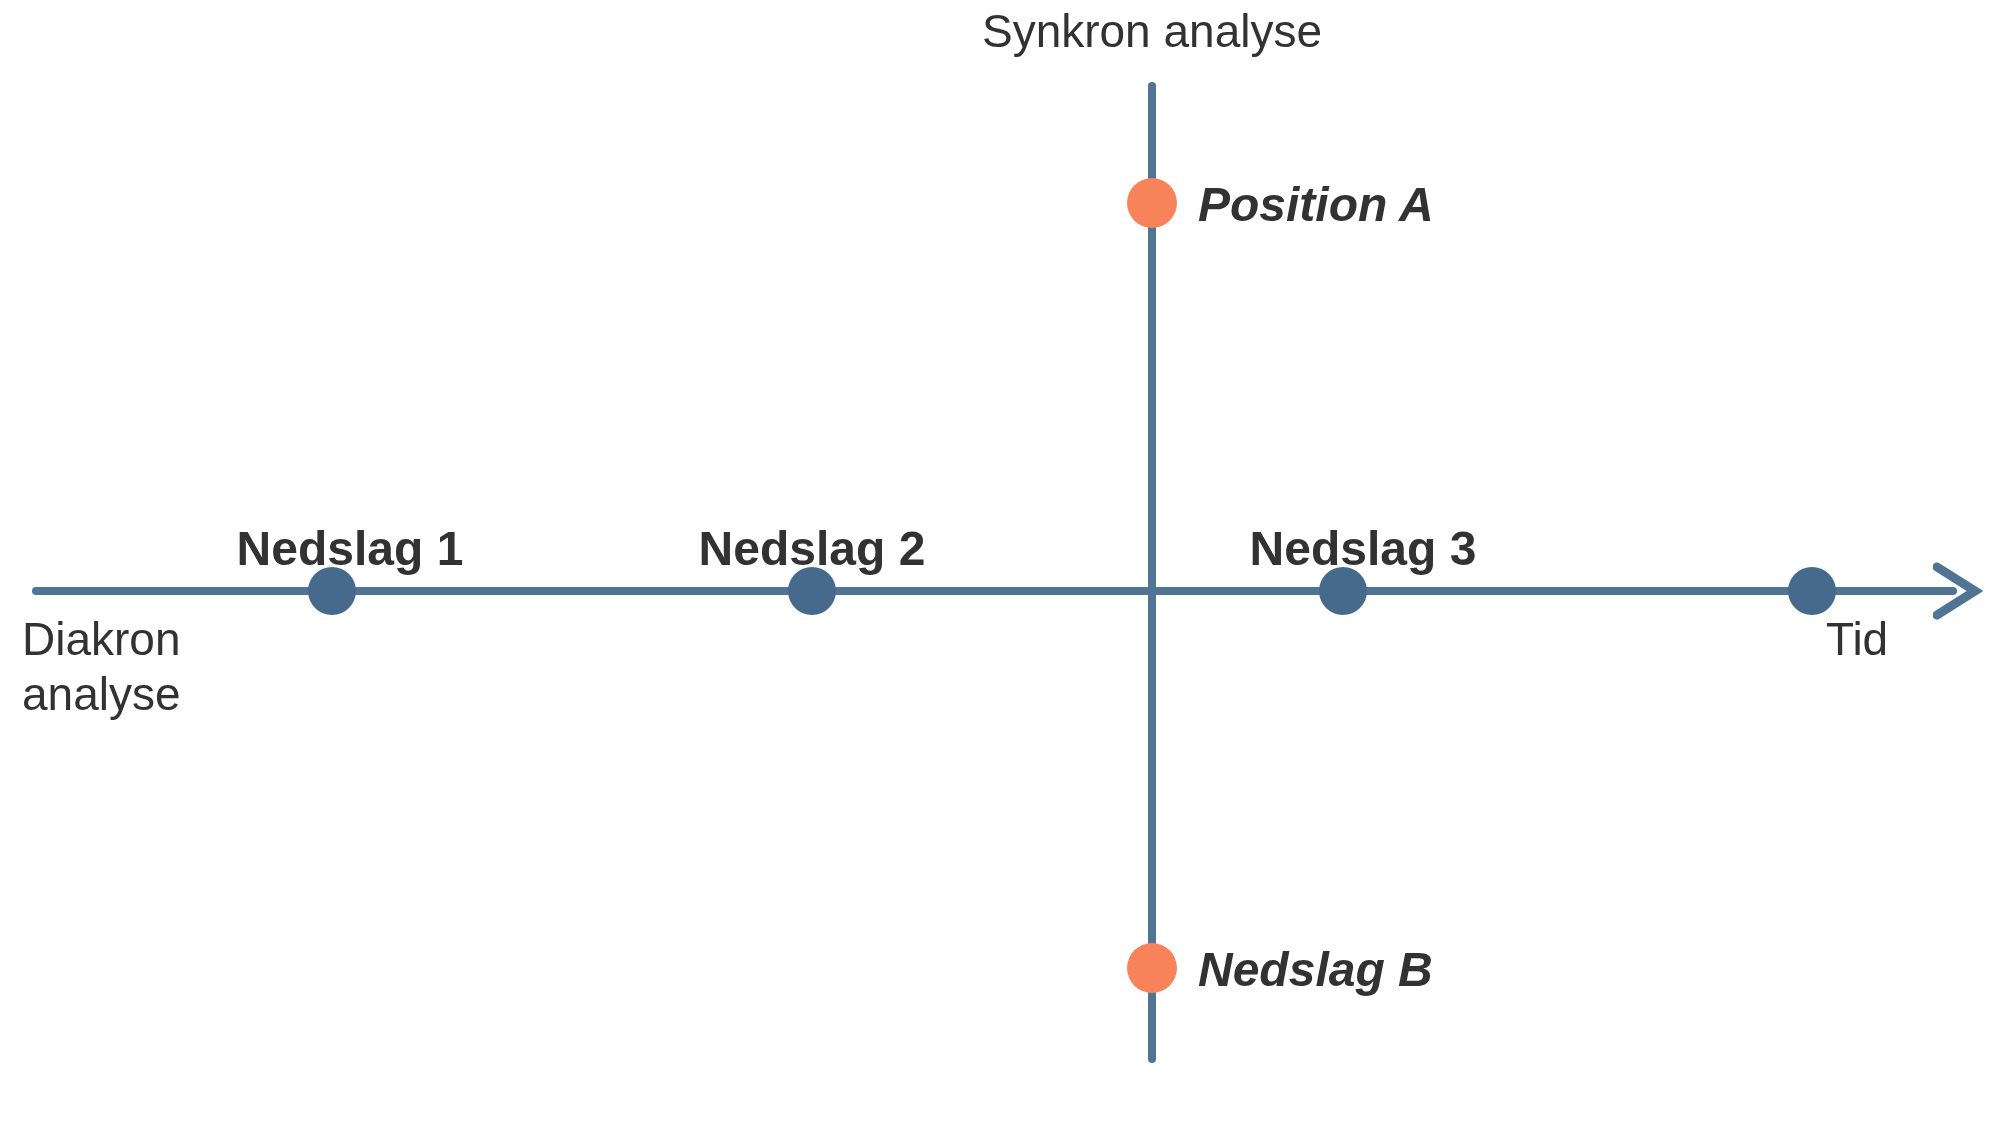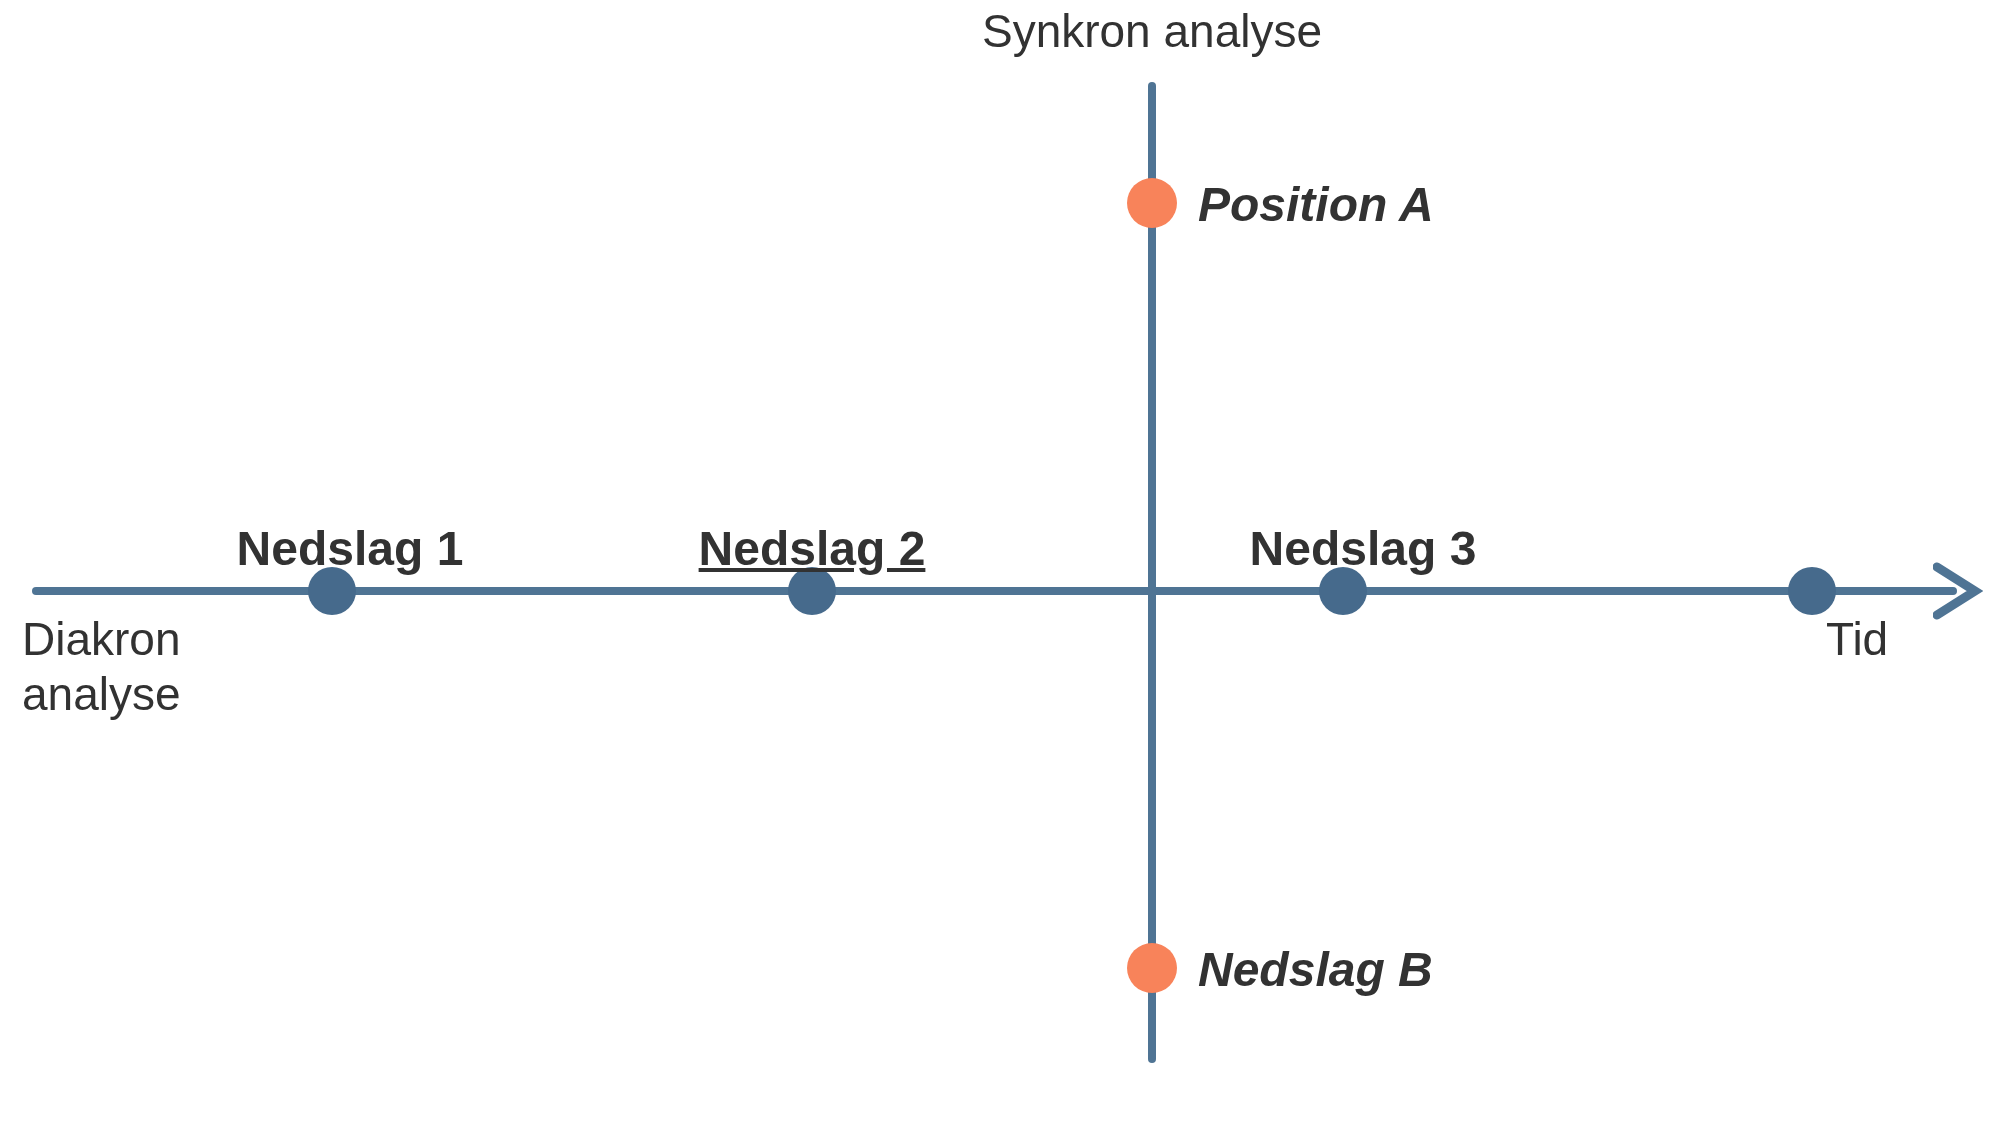--- a/index.html
+++ b/index.html
@@ -73,21 +73,21 @@
   .point-label {
     position: absolute;
     font-size: 48px;
     font-weight: 700;
     white-space: nowrap;
     line-height: 1;
     color: var(--c-text, #323232);
   }
   .pl-t { top: 488px; transform: translateX(-50%); margin-top: 37px; }
   .t1l { left: 350px; }
-  .t2l { left: 812px; text-decoration: underline; }
+  .t2l { left: 812px; }
   .t3l { left: 1363px; }
   .t4l { left: 1815px; }
   .pl-p { left: 1198px; transform: translateY(-50%); font-style: italic; }
   .pal { top: 205px; }
   .pbl { top: 970px; }
 </style>
 </head>
 <body>
 
 <div class="canvas">

